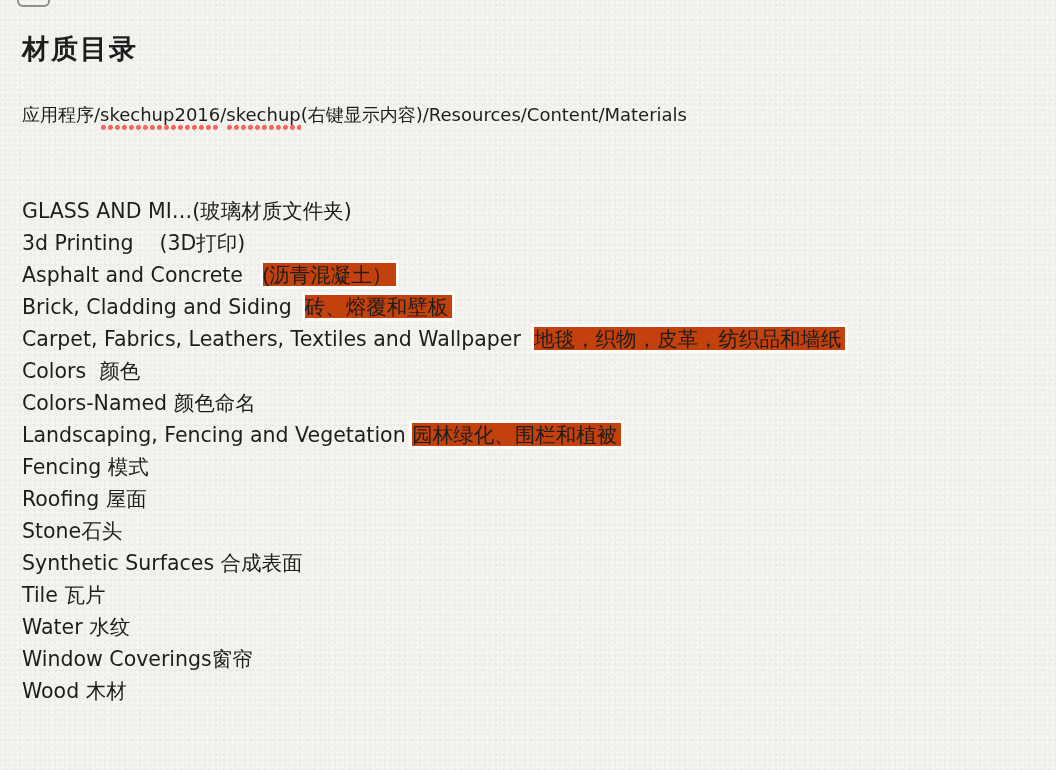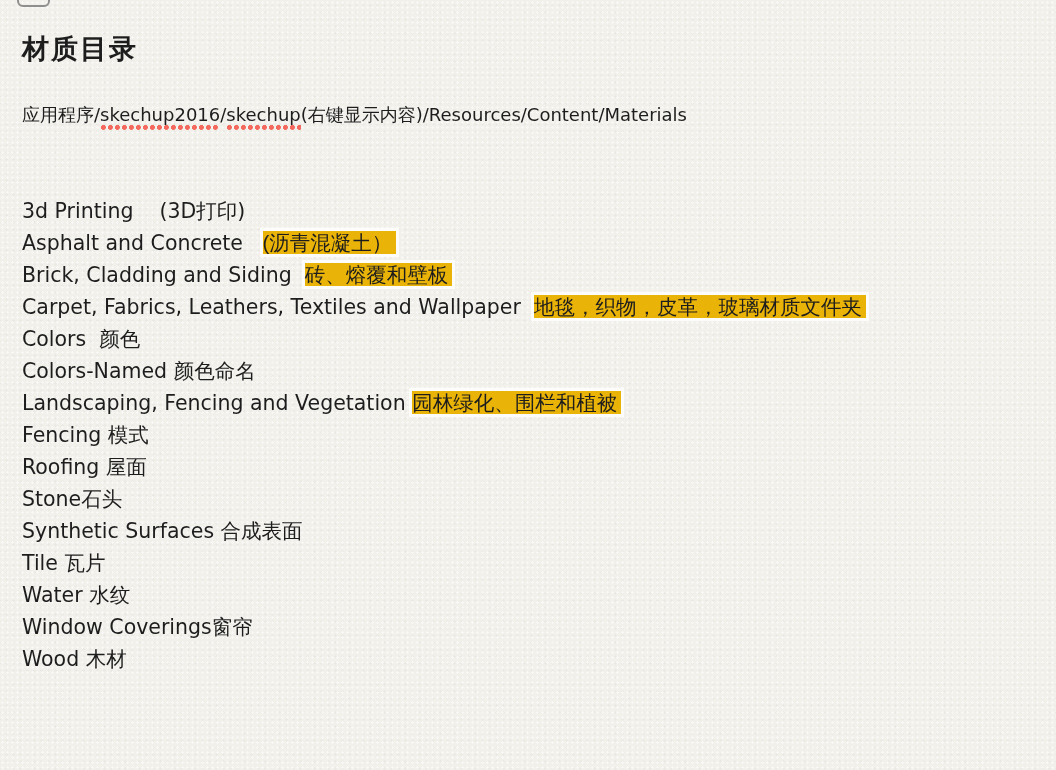--- a/index.html
+++ b/index.html
@@ -87,45 +87,46 @@
     white-space: pre;
   }
 
   .material-sep {
     white-space: pre;
   }
 
   .material-zh.pasted {
     font-family: "Liberation Sans", sans-serif;
     font-weight: 400;
-    background: #eab308;
+    background: #c2410c;
     box-shadow: 0 0 0 3px #fcfcfb;
     padding-right: 4px;
   }
 </style>
 </head>
 <body>
 
 <div class="corner-frag"></div>
 
 <div class="doc">
 
   <h1 class="title">材质目录</h1>
 
   <p class="path-line"><span>应用程序/</span><span class="misspelled">skechup2016</span><span>/</span><span class="misspelled">skechup</span><span>(右键显示内容)/Resources/Content/Materials</span></p>
 
   <div class="materials-list" id="materials-list">
+  <div class="material-row"><span class="material-en">GLASS AND MI…</span><span class="material-sep"></span><span class="material-zh">(玻璃材质文件夹)</span></div>
 
   <div class="material-row"><span class="material-en">3d Printing</span><span class="material-sep">    </span><span class="material-zh">(3D打印)</span></div>
 
   <div class="material-row"><span class="material-en">Asphalt and Concrete</span><span class="material-sep">   </span><span class="material-zh pasted">(沥青混凝土）</span></div>
 
   <div class="material-row"><span class="material-en">Brick, Cladding and Siding</span><span class="material-sep">  </span><span class="material-zh pasted">砖、熔覆和壁板</span></div>
 
-  <div class="material-row"><span class="material-en">Carpet, Fabrics, Leathers, Textiles and Wallpaper</span><span class="material-sep">  </span><span class="material-zh pasted">地毯，织物，皮革，玻璃材质文件夹</span></div>
+  <div class="material-row"><span class="material-en">Carpet, Fabrics, Leathers, Textiles and Wallpaper</span><span class="material-sep">  </span><span class="material-zh pasted">地毯，织物，皮革，纺织品和墙纸</span></div>
 
   <div class="material-row"><span class="material-en">Colors</span><span class="material-sep">  </span><span class="material-zh">颜色</span></div>
 
   <div class="material-row"><span class="material-en">Colors-Named</span><span class="material-sep"> </span><span class="material-zh">颜色命名</span></div>
 
   <div class="material-row"><span class="material-en">Landscaping, Fencing and Vegetation</span><span class="material-sep"> </span><span class="material-zh pasted">园林绿化、围栏和植被</span></div>
 
 
   <div class="material-row"><span class="material-en">Fencing</span><span class="material-sep"> </span><span class="material-zh">模式</span></div>
 

